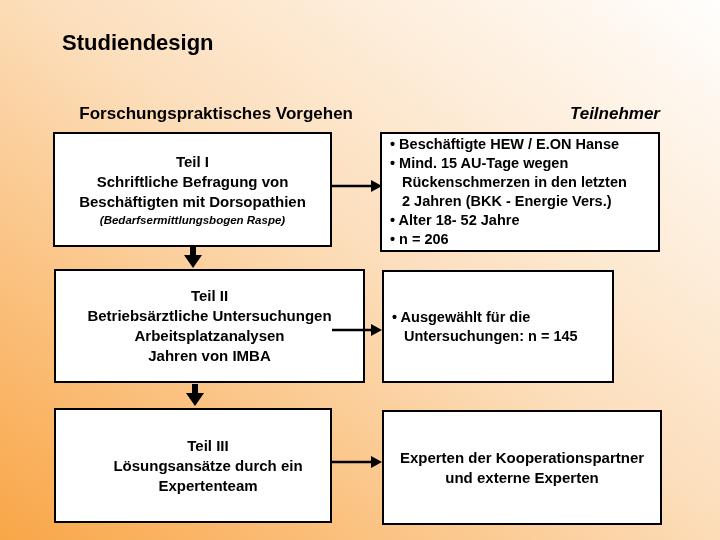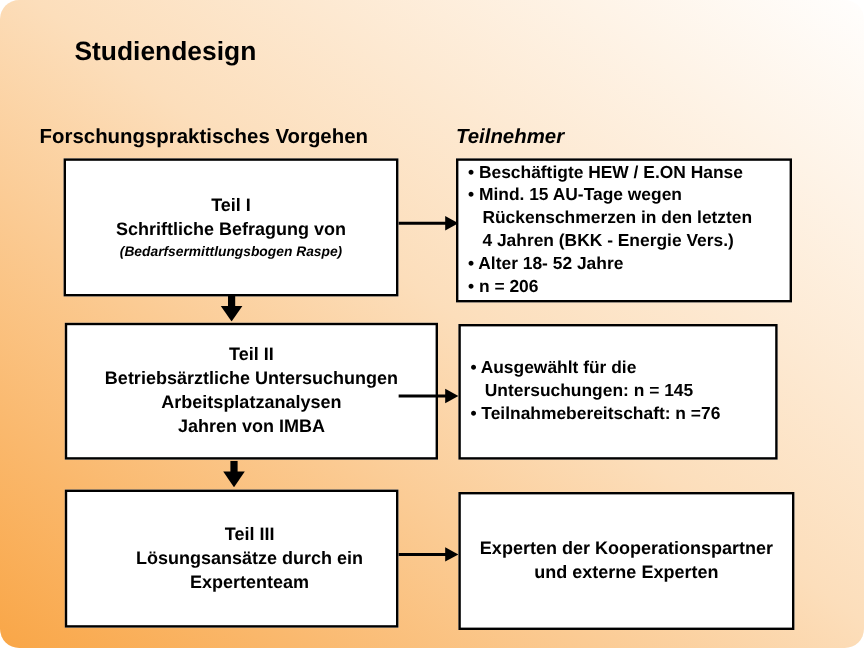--- a/index.html
+++ b/index.html
@@ -1,37 +1,37 @@
 <!DOCTYPE html>
 <html><head>
 <meta charset="utf-8">
 <style>
   html,body{margin:0;padding:0;}
   .slide{
     position:relative;width:720px;height:540px;overflow:hidden;
     background:linear-gradient(to top right,#f9a647 0%,#fcdebb 52%,#fffefd 100%);
-    font-family:"Liberation Sans",sans-serif;font-weight:bold;color:#000;border-radius:16px;
+    font-family:"Liberation Sans",sans-serif;font-weight:bold;color:#000;
   }
   .title{position:absolute;left:62px;top:30px;font-size:22px;}
-  .col-header{position:absolute;top:104px;font-size:17px;text-align:left;}
+  .col-header{position:absolute;top:104px;font-size:17px;text-align:right;}
   .hleft{left:33px;width:320px;}
   .hright{left:380px;width:280px;font-style:italic;}
   .box{
     position:absolute;background:#ffffff;border:2px solid #000;box-sizing:border-box;
     display:flex;flex-direction:column;justify-content:center;
   }
   .center{align-items:center;text-align:right;font-size:15px;line-height:20px;}
   .bullets{align-items:stretch;text-align:left;font-size:14.5px;line-height:19px;padding:2px 4px 2px 8px;}
   .line,.bline{white-space:nowrap;}
   .bline.cont{padding-left:12px;}
   .note{font-size:11.5px;line-height:15px;margin-top:1px;white-space:nowrap;font-style:italic;}
   .b1l{left:53px;top:132px;width:279px;height:115px;}
   .b1r{left:380px;top:132px;width:280px;height:120px;}
   .b2l{left:54px;top:269px;width:311px;height:114px;}
-  .b2r{left:382px;top:270px;width:266px;height:113px;}
+  .b2r{left:382px;top:270px;width:232px;height:113px;}
   .b3l{left:54px;top:408px;width:278px;height:115px;padding-left:30px;}
   .b3r{left:382px;top:410px;width:280px;height:115px;}
   .h-arrow{position:absolute;left:332px;width:50px;height:14px;}
   .a1{top:179px;} .a2{top:323px;} .a3{top:455px;}
   .v-arrow{position:absolute;width:20px;height:22px;}
   .d1{left:183px;top:246px;} .d2{left:185px;top:384px;}
   svg{display:block;}
 </style>
 </head>
 <body>
@@ -39,41 +39,41 @@
 <div class="slide">
 
   <div class="title">Studiendesign</div>
 
   <div class="col-header hleft">Forschungspraktisches Vorgehen</div>
   <div class="col-header hright">Teilnehmer</div>
 
   <div class="box center b1l">
     <div class="line">Teil I</div>
     <div class="line">Schriftliche Befragung von</div>
+    <div class="line">Beschäftigten mit Dorsopathien</div>
     <div class="note">(Bedarfsermittlungsbogen Raspe)</div>
   </div>
   <div class="box bullets b1r">
     <div class="bline">• Beschäftigte HEW / E.ON Hanse</div>
     <div class="bline">• Mind. 15 AU-Tage wegen</div>
     <div class="bline cont">Rückenschmerzen in den letzten</div>
-    <div class="bline cont">4 Jahren (BKK - Energie Vers.)</div>
+    <div class="bline cont">2 Jahren (BKK - Energie Vers.)</div>
     <div class="bline">• Alter 18- 52 Jahre</div>
     <div class="bline">• n = 206</div>
   </div>
 
   <div class="box center b2l">
     <div class="line">Teil II</div>
     <div class="line">Betriebsärztliche Untersuchungen</div>
     <div class="line">Arbeitsplatzanalysen</div>
     <div class="line">Jahren von IMBA</div>
   </div>
   <div class="box bullets b2r">
     <div class="bline">• Ausgewählt für die</div>
     <div class="bline cont">Untersuchungen: n = 145</div>
-    <div class="bline">• Teilnahmebereitschaft: n =76</div>
   </div>
 
   <div class="box center b3l">
     <div class="line">Teil III</div>
     <div class="line">Lösungsansätze durch ein</div>
     <div class="line">Expertenteam</div>
   </div>
   <div class="box center b3r">
     <div class="line">Experten der Kooperationspartner</div>
     <div class="line">und externe Experten</div>

